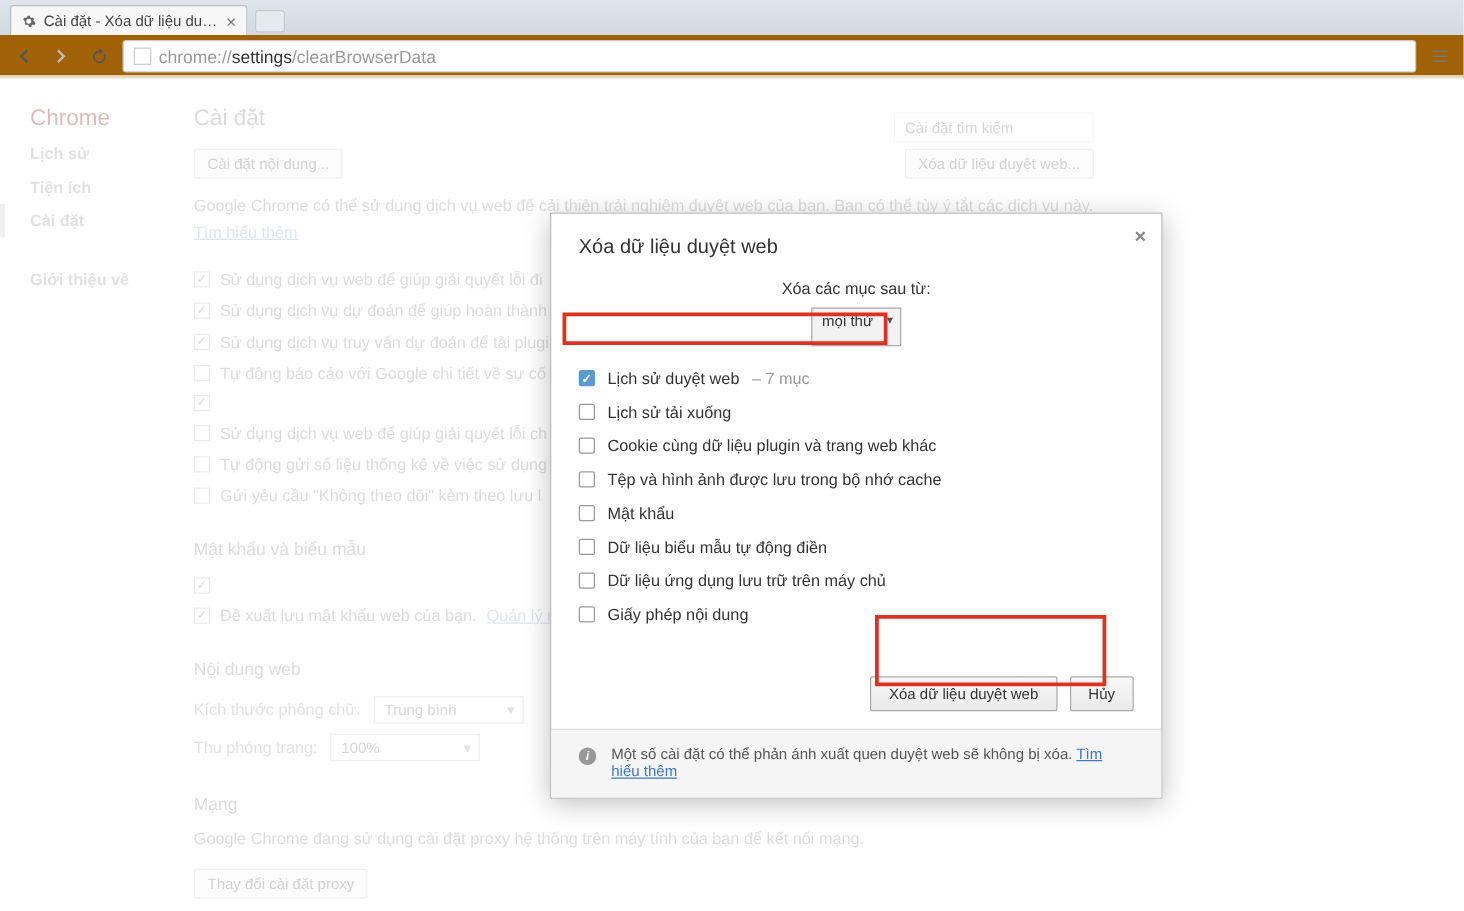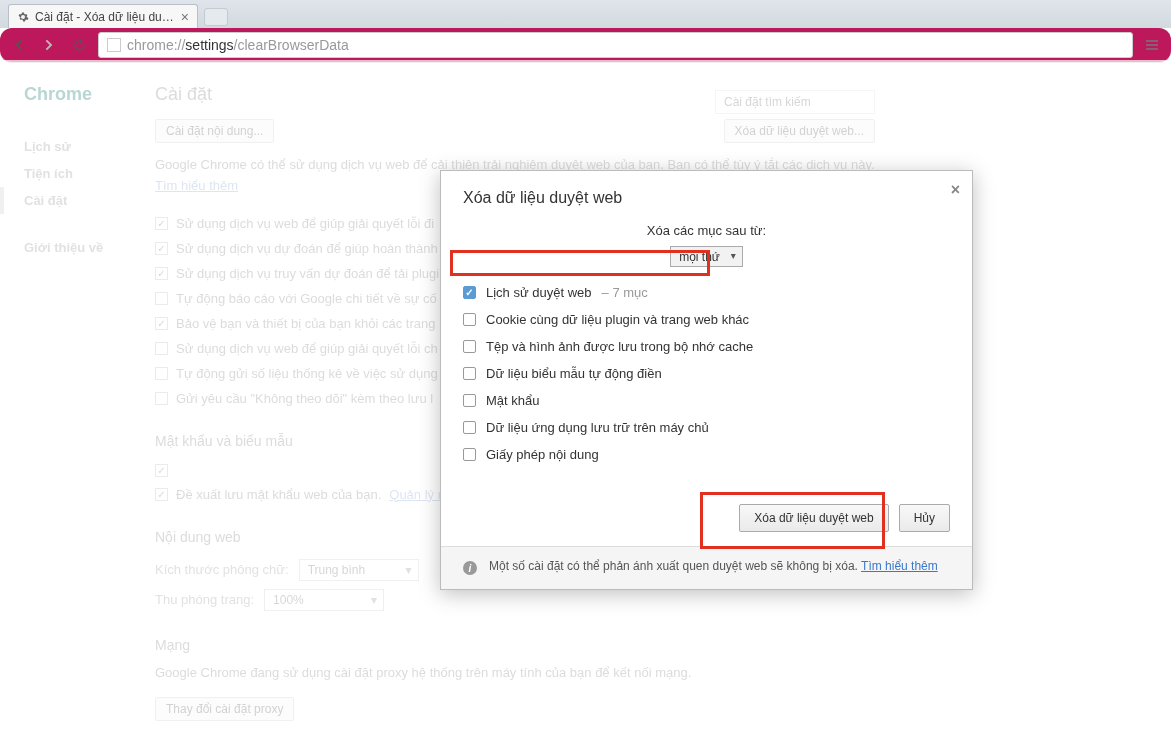--- a/index.html
+++ b/index.html
@@ -6,63 +6,63 @@
 body { font-family: "Segoe UI", Arial, sans-serif; font-size: 13px; color: #333; background: #fff; width: 1171px; height: 729px; overflow: hidden; position: relative; }
 
 
 .tab-strip { height: 28px; background: linear-gradient(#dfe5ea, #d2d9df); display: flex; align-items: flex-end; padding-left: 8px; }
 .tab { background: #f7f7f7; border: 1px solid #b8bfc6; border-bottom: none; border-radius: 3px 3px 0 0; height: 24px; width: 190px; display: flex; align-items: center; padding: 0 8px; font-size: 12px; color: #444; gap: 6px; position: relative; }
 .tab .gear { width: 12px; height: 12px; }
 .tab-title { flex: 1; white-space: nowrap; overflow: hidden; text-overflow: ellipsis; }
 .tab-close { color: #777; font-size: 14px; line-height: 1; cursor: pointer; }
 .new-tab { width: 24px; height: 18px; background: #e5eaee; border: 1px solid #c3cad1; border-radius: 3px; margin-left: 6px; margin-bottom: 2px; }
 
-.toolbar { height: 32px; background: #be185d; border-bottom: 1px solid #d0d0d0; display: flex; align-items: center; padding: 17px 8px; gap: 8px; border-radius: 12px; }
+.toolbar { height: 32px; background: #a16207; border-bottom: 1px solid #d0d0d0; display: flex; align-items: center; padding: 17px 8px; gap: 8px; }
 .nav-btn { width: 22px; height: 22px; display: flex; align-items: center; justify-content: center; color: #555; cursor: pointer; }
 .nav-btn.disabled { color: #bbb; }
 .omnibox { flex: 1; height: 26px; border: 1px solid #ccc; border-radius: 3px; background: #fff; display: flex; align-items: center; padding: 0 8px; font-size: 14px; color: #333; }
 .omnibox .page-icon { width: 14px; height: 14px; margin-right: 6px; border: 1px solid #ccc; }
 .omnibox .url-scheme { color: #999; }
 .omnibox .url-host { color: #333; }
 .omnibox .url-path { color: #999; }
 .menu-btn { width: 22px; height: 22px; display: flex; align-items: center; justify-content: center; color: #777; }
 
 
 .page { position: absolute; top: 60px; left: 0; right: 0; bottom: 0; display: flex; }
 .dim-overlay { position: absolute; inset: 0; background: rgba(255,255,255,0.7); z-index: 5; }
 
 .sidebar { width: 155px; padding: 24px 0 0 24px; }
-.sidebar h1 { font-size: 18px; font-weight: 700; color: #0f766e; margin-bottom: 28px; }
+.sidebar h1 { font-size: 18px; font-weight: 400; color: #7f1d1d; margin-bottom: 4px; }
 .sidebar-item { font-size: 13px; color: #999; padding: 6px 0; cursor: pointer; font-weight: bold; }
 .sidebar-item.active { position: relative; }
 .sidebar-item.active::before { content: ""; position: absolute; left: -24px; top: 0; bottom: 0; width: 4px; background: #ccc; }
 .sidebar-sep { height: 20px; }
 
 .content { flex: 1; padding: 24px 40px 0 0; max-width: 760px; }
 .content h1 { font-size: 18px; font-weight: 400; color: #888; margin-bottom: 14px; }
 .btn-row { display: flex; gap: 8px; margin-bottom: 12px; justify-content: space-between; }
 .btn { border: 1px solid #ccc; background: #f5f5f5; padding: 4px 10px; font-size: 12px; color: #666; border-radius: 2px; cursor: pointer; }
 .desc { font-size: 13px; color: #888; line-height: 1.6; margin-bottom: 14px; }
 .desc a { color: #8aa8d4; text-decoration: underline; }
 .chk-row { display: flex; align-items: center; gap: 8px; font-size: 13px; color: #888; padding: 5px 0; }
 .fake-chk { width: 13px; height: 13px; border: 1px solid #bbb; background: #fff; display: inline-flex; align-items: center; justify-content: center; font-size: 10px; color: #888; }
 .fake-chk.checked::after { content: "✓"; color: #777; }
 .section-h { font-size: 14px; color: #888; margin: 22px 0 10px; }
 .form-row { display: flex; align-items: center; gap: 10px; color: #999; font-size: 13px; padding: 4px 0; }
 .select { border: 1px solid #ccc; background: #fff; padding: 3px 20px 3px 8px; font-size: 12px; color: #777; position: relative; min-width: 120px; }
 .select::after { content: "▾"; position: absolute; right: 6px; color: #999; }
 
 
-.dialog { position: absolute; top: 170px; left: 440px; width: 533px; background: #fff; border: 1px solid #bbb; box-shadow: 0 4px 20px rgba(0,0,0,0.25); z-index: 20; }
+.dialog { position: absolute; top: 170px; left: 440px; width: 490px; background: #fff; border: 1px solid #bbb; box-shadow: 0 4px 20px rgba(0,0,0,0.25); z-index: 20; }
 .dialog-header { padding: 18px 22px 10px; position: relative; }
 .dialog-title { font-size: 16px; color: #333; font-weight: 400; }
 .dialog-close { position: absolute; top: 10px; right: 12px; font-size: 16px; color: #888; cursor: pointer; font-weight: bold; }
 .dialog-body { padding: 6px 22px 18px; }
 .time-row { display: flex; align-items: center; gap: 8px; font-size: 13px; color: #333; margin-bottom: 12px; flex-direction: column; }
-.time-select { border: 1px solid #aaa; background: #f2f2f2; padding: 3px 22px 2px 8px; font-size: 12px; position: relative; min-width: 70px; }
+.time-select { border: 1px solid #aaa; background: #f2f2f2; padding: 3px 22px 12px 8px; font-size: 12px; position: relative; min-width: 70px; }
 .time-select::after { content: "▾"; position: absolute; right: 6px; font-size: 10px; color: #555; }
 .opt-row { display: flex; align-items: center; gap: 10px; font-size: 13px; color: #333; padding: 6px 0; }
 .opt-chk { width: 13px; height: 13px; border: 1px solid #999; background: #fff; border-radius: 2px; display: inline-flex; align-items: center; justify-content: center; }
 .opt-chk.checked { background: #5a9bd4; border-color: #5a9bd4; }
 .opt-chk.checked::after { content: "✓"; color: #fff; font-size: 10px; font-weight: bold; }
 .opt-sub { color: #999; }
 .dialog-actions { display: flex; justify-content: flex-end; gap: 10px; padding: 18px 22px 14px; }
 .dlg-btn { border: 1px solid #aaa; background: linear-gradient(#f8f8f8,#eaeaea); padding: 6px 14px; font-size: 12px; color: #333; border-radius: 2px; cursor: pointer; }
 .dialog-footer { background: #f5f5f5; border-top: 1px solid #ddd; padding: 12px 22px 14px; display: flex; gap: 12px; align-items: flex-start; font-size: 12px; color: #555; }
 .dialog-footer .info-icon { width: 14px; height: 14px; border-radius: 50%; background: #999; color: #fff; font-size: 10px; display: flex; align-items: center; justify-content: center; font-style: italic; font-weight: bold; margin-top: 2px; flex-shrink: 0; }
@@ -152,21 +152,20 @@
         <div class="chk-row">
           <span class="fake-chk checked"></span>
           <span>Sử dụng dịch vụ truy vấn dự đoán để tải plugin</span>
         </div>
         <div class="chk-row">
           <span class="fake-chk "></span>
           <span>Tự động báo cáo với Google chi tiết về sự cố</span>
         </div>
         <div class="chk-row">
           <span class="fake-chk checked"></span>
-          <span>Bảo vệ bạn và thiết bị của bạn khỏi các trang</span>
         </div>
         <div class="chk-row">
           <span class="fake-chk "></span>
           <span>Sử dụng dịch vụ web để giúp giải quyết lỗi ch</span>
         </div>
         <div class="chk-row">
           <span class="fake-chk "></span>
           <span>Tự động gửi số liệu thống kê về việc sử dụng</span>
         </div>
         <div class="chk-row">
@@ -215,33 +214,37 @@
       <span class="time-select">mọi thứ</span>
     </div>
     <div id="opt-list">
         <div class="opt-row">
           <span class="opt-chk checked"></span>
           <span>Lịch sử duyệt web</span> 
           <span class="opt-sub">– 7 mục</span>
         </div>
         <div class="opt-row">
           <span class="opt-chk "></span>
+          <span>Lịch sử tải xuống</span>
+        </div>
+        <div class="opt-row">
+          <span class="opt-chk "></span>
           <span>Cookie cùng dữ liệu plugin và trang web khác</span>
         </div>
         <div class="opt-row">
           <span class="opt-chk "></span>
           <span>Tệp và hình ảnh được lưu trong bộ nhớ cache</span>
         </div>
         <div class="opt-row">
           <span class="opt-chk "></span>
+          <span>Mật khẩu</span>
+        </div>
+        <div class="opt-row">
+          <span class="opt-chk "></span>
           <span>Dữ liệu biểu mẫu tự động điền</span>
-        </div>
-        <div class="opt-row">
-          <span class="opt-chk "></span>
-          <span>Mật khẩu</span>
         </div>
         <div class="opt-row">
           <span class="opt-chk "></span>
           <span>Dữ liệu ứng dụng lưu trữ trên máy chủ</span>
         </div>
         <div class="opt-row">
           <span class="opt-chk "></span>
           <span>Giấy phép nội dung</span>
         </div>
       </div>

